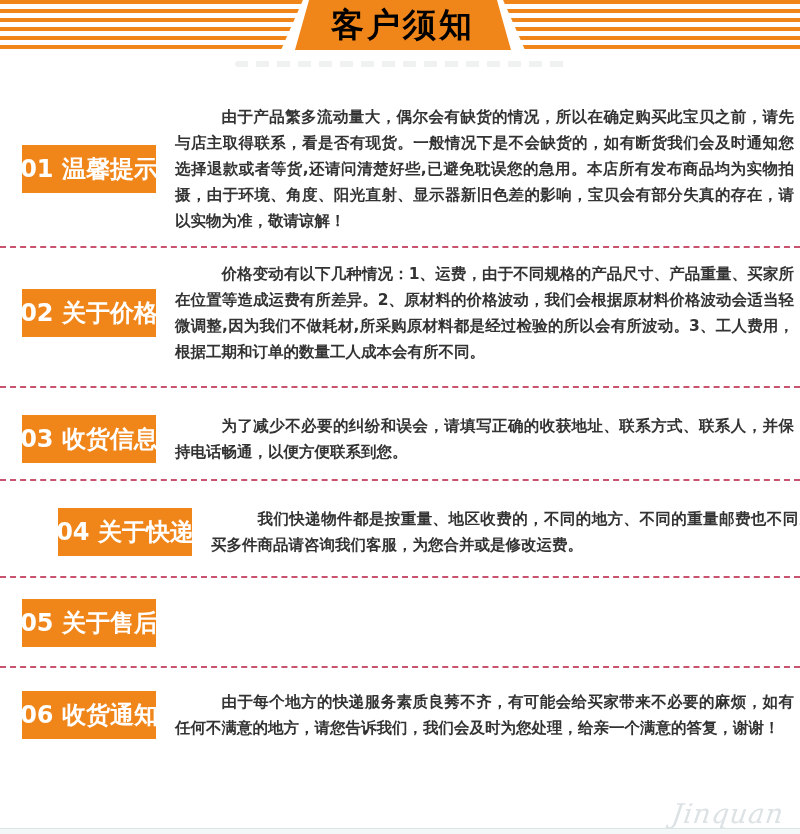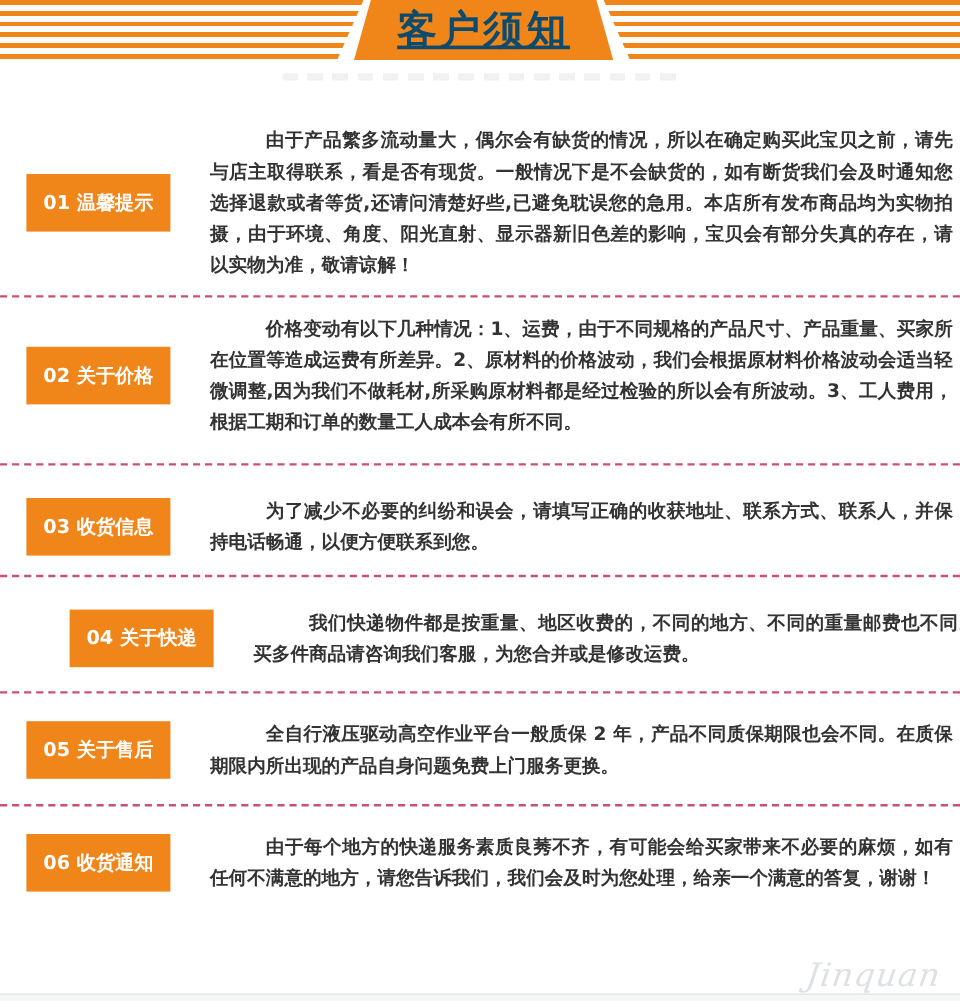--- a/index.html
+++ b/index.html
@@ -17,36 +17,36 @@
   .badge-gap {
     position:absolute; left:281px; top:0; width:244px; height:50px; background:#ffffff;
     clip-path:polygon(9% 0, 91% 0, 100% 100%, 0 100%);
   }
   .badge {
     position:absolute; left:295px; top:0; width:216px; height:50px; background:#f08519;
     clip-path:polygon(6.5% 0, 93.5% 0, 100% 100%, 0 100%);
     display:flex; align-items:center; justify-content:center;
   }
   .badge .title {
-    color:#0c4a6e; font-weight:bold; font-size:33px; letter-spacing:3px; padding-top:1px;text-decoration:underline;
+    color:#000000; font-weight:bold; font-size:33px; letter-spacing:3px; padding-top:1px;
   }
 
   
   .faint-line-wrap { height:28px; display:flex; align-items:center; justify-content:center; }
   .faint-line {
     width:330px; height:6px; opacity:0.30; border-radius:3px;
     background:repeating-linear-gradient(90deg, #ccd2d4 0 13px, transparent 13px 21px);
   }
 
   
   .section { display:flex; align-items:center; width:800px; box-sizing:border-box; }
   .label-col { width:175px; flex:none; padding-left:22px; box-sizing:border-box; }
   .label-box {
-    width:120px; height:48px; background:#f08519; color:#ffffff;
-    font-weight:bold; font-size:16px; white-space:nowrap;
+    width:134px; height:48px; background:#f08519; color:#ffffff;
+    font-weight:bold; font-size:24px; white-space:nowrap;
     display:flex; align-items:center; justify-content:center;
   }
   .text-col {
     flex:1; padding-right:6px; color:#333333; font-size:15.5px;
     font-weight:bold; line-height:26px; text-align:justify;
   }
   .text-col p { margin:0; text-indent:3em; }
 
   .s1 { padding-top:26px; padding-bottom:12px; }
   .s2 { padding-top:13px; padding-bottom:21px; }
@@ -125,24 +125,20 @@
     <p>我们快递物件都是按重量、地区收费的，不同的地方、不同的重量邮费也不同。若买多件商品请咨询我们客服，为您合并或是修改运费。</p>
     <p></p>
   </div>
 </div>
 <hr class="divider">
 
 <div class="section s5">
   <div class="label-col">
     <div class="label-box">05 关于售后</div>
   </div>
-  <div class="text-col">
-    <p>全自行液压驱动高空作业平台一般质保 2 年，产品不同质保期限也会不同。在质保期限内所出现的产品自身问题免费上门服务更换。</p>
-    <p></p>
-  </div>
 </div>
 <hr class="divider">
 
 <div class="section s6">
   <div class="label-col">
     <div class="label-box">06 收货通知</div>
   </div>
   <div class="text-col">
     <p>由于每个地方的快递服务素质良莠不齐，有可能会给买家带来不必要的麻烦，如有任何不满意的地方，请您告诉我们，我们会及时为您处理，给亲一个满意的答复，谢谢！</p>
   </div>

